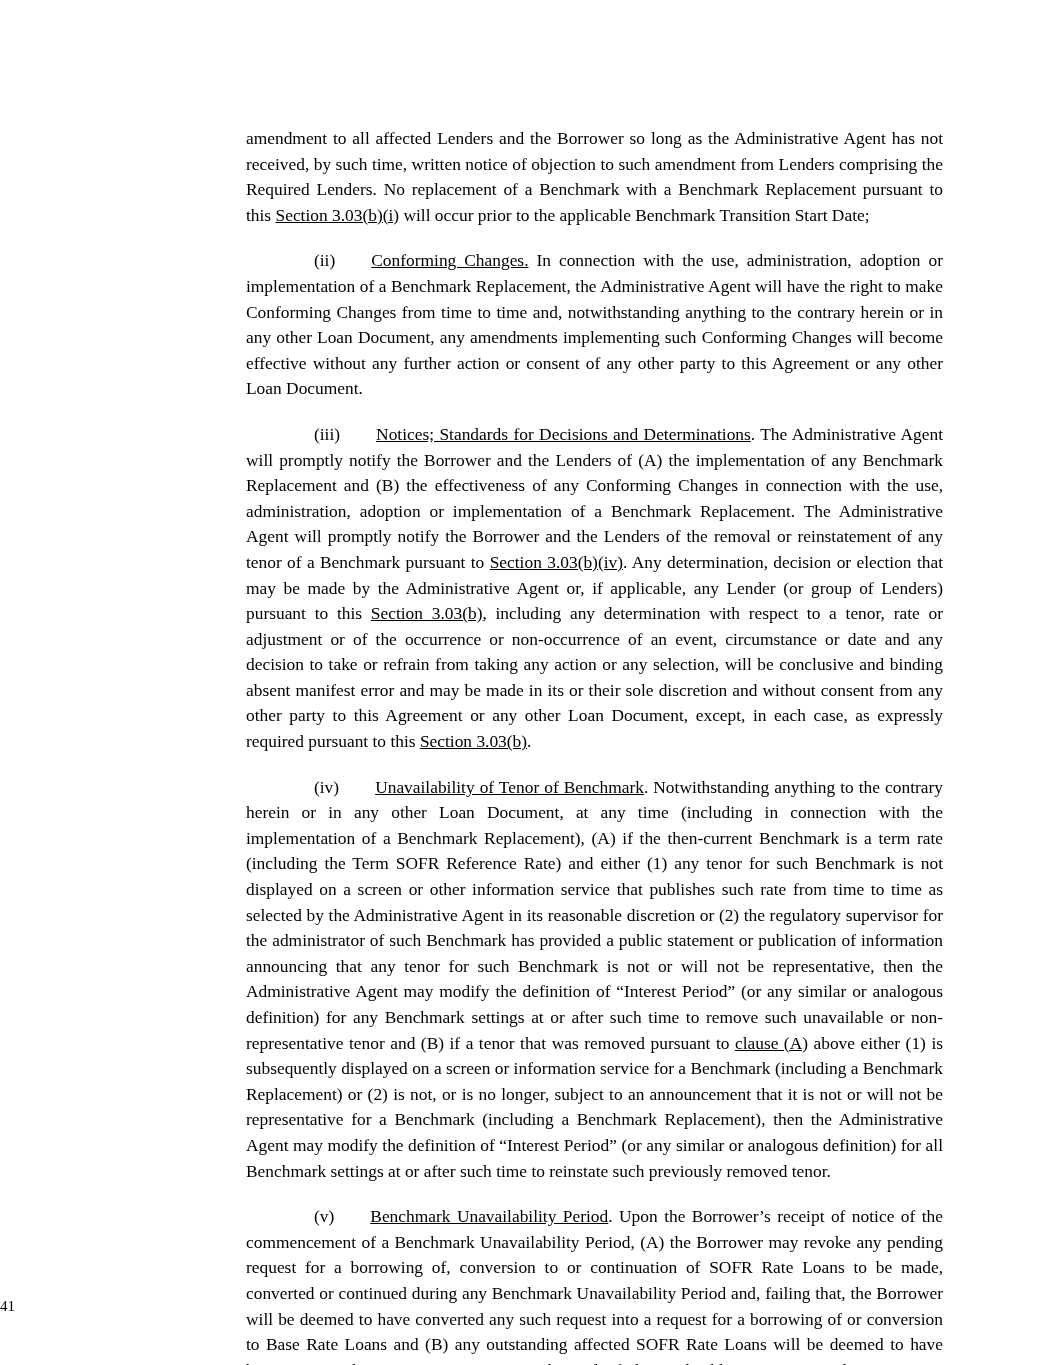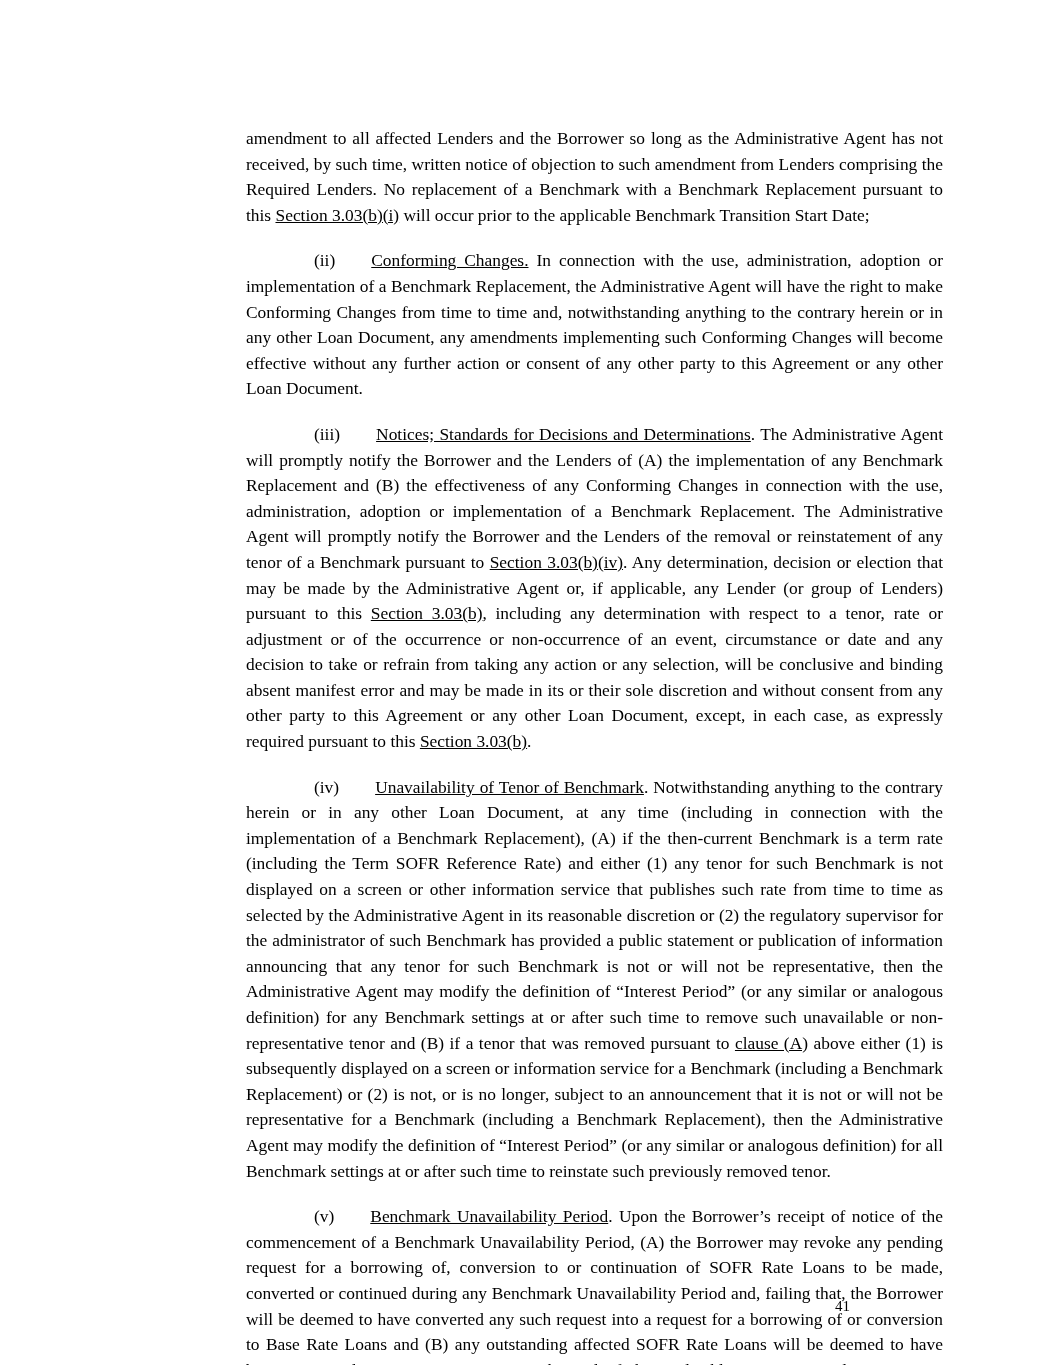--- a/index.html
+++ b/index.html
@@ -42,21 +42,21 @@
     width: 36px;
   }
   .u {
     text-decoration: underline;
   }
   .footer {
     position: absolute;
     left: 0;
     right: 0;
     bottom: 50px;
-    text-align: right;
+    text-align: left;
     font-size: 15px;
     font-family: "Liberation Serif", "DejaVu Serif", serif;
   }
 </style>
 </head>
 <body>
 
 <div class="page">
   <div class="doc-body">
 

